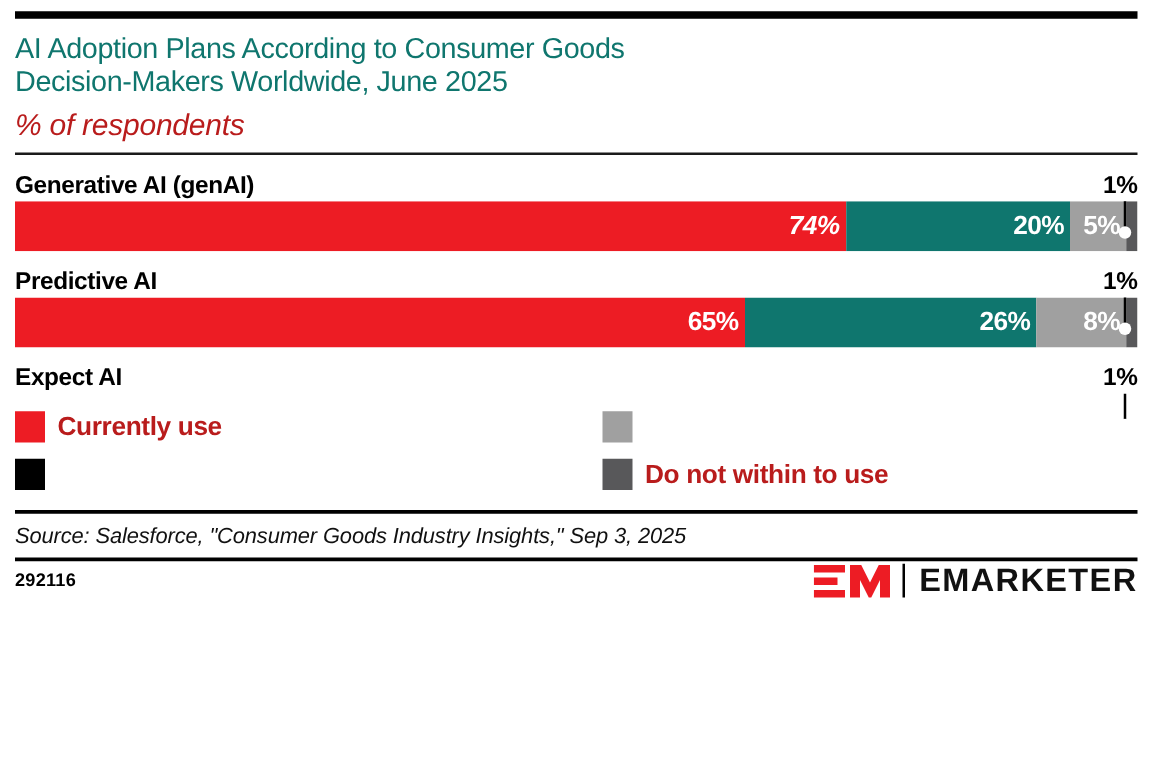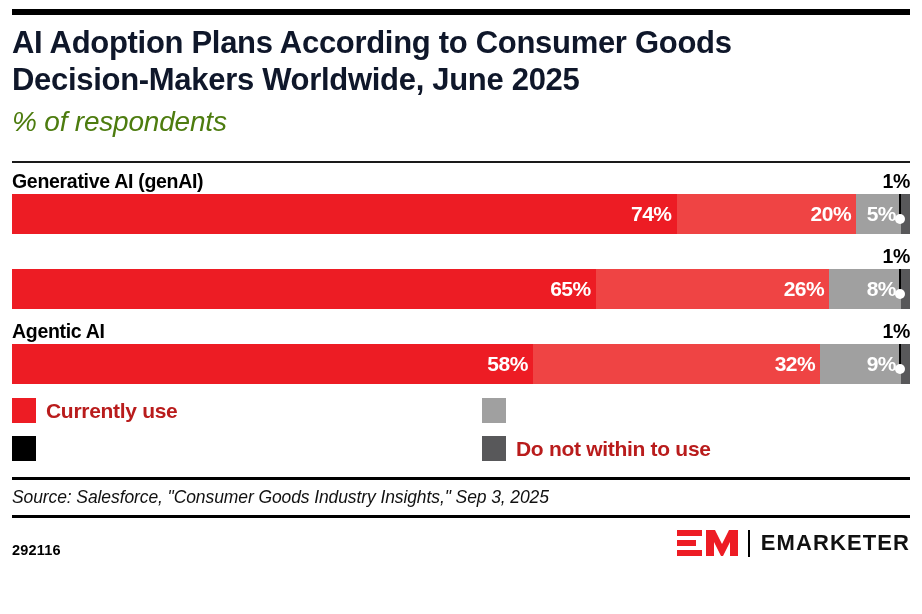--- a/index.html
+++ b/index.html
@@ -36,45 +36,46 @@
     height: 3px;
     background: #000000;
   }
   .rule-bottom {
     height: 3px;
     background: #000000;
   }
 
   
   .title {
-    color: #0f172a;
-    font-size: 31px;
-    font-weight: bold;
+    color: #0f766e;
+    font-size: 23px;
+    font-weight: normal;
     line-height: 1.18;
     letter-spacing: -0.3px;
     margin-top: 10px;
     white-space: pre-line;
   }
   .subtitle {
-    font-size: 28px;
+    font-size: 24px;
     font-style: italic;
     font-weight: normal;
-    color: #4d7c0f;
+    color: #b91c1c;
     margin-top: 8px;
-    margin-bottom: 23px;
+    margin-bottom: 7px;
     letter-spacing: -0.2px;
   }
 
   
   .chart {
     margin-top: 4px;
   }
   .bar-group {
     position: relative;
     margin-bottom: 8px;
+    margin-top: 10px;
   }
   .cat-row {
     position: relative;
     height: 27px;
   }
   .cat-label {
     position: absolute;
     left: 0;
     bottom: 1px;
     font-size: 19.5px;
@@ -125,21 +126,21 @@
     box-sizing: border-box;
     padding-right: 5px;
     color: #ffffff;
     font-size: 21px;
     font-weight: bold;
     letter-spacing: -0.5px;
     white-space: nowrap;
     overflow: hidden;
   }
   .seg.s-red    { background: #ED1C24; }
-  .seg.s-black  { background: #ef4444; }
+  .seg.s-black  { background: #0f766e; }
   .seg.s-gray   { background: #A0A0A0; }
   .seg.s-dgray  { background: #58585A; padding-right: 0; }
 
   
   .legend {
     margin-top: 14px;
     display: grid;
     grid-template-columns: 470px auto;
     row-gap: 13px;
   }
@@ -170,43 +171,42 @@
   }
   .source {
     font-size: 17.5px;
     font-style: italic;
     color: #111111;
     padding: 7px 0 7px 0;
     letter-spacing: -0.1px;
   }
   .footer {
     display: flex;
-    align-items: flex-end;
+    align-items: center;
     justify-content: space-between;
-    padding-top: 10px;
   }
   .chart-id {
     font-size: 14.5px;
     font-weight: bold;
     letter-spacing: 0.2px;
     color: #000000;
   }
   .brand {
     display: flex;
     align-items: center;
   }
   .brand-mark { display: block; }
   .brand-divider {
     width: 2px;
     height: 27px;
     background: #000000;
     margin: 0 11px 0 9px;
   }
   .brand-word {
-    font-size: 22px;
+    font-size: 26px;
     font-weight: bold;
     letter-spacing: 1.1px;
     color: #111111;
   }
 </style>
 </head>
 <body>
 
 <div class="page">
 
@@ -220,36 +220,37 @@
 
   <div class="chart" id="chart">
       <div class="bar-group">
         <div class="cat-row">
           <div class="cat-label">Generative AI (genAI)</div>
           <div class="callout">1%</div>
         </div>
         <div class="leader"></div>
         <div class="leader-dot"></div>
         <div class="bar">
-          <div class="seg s-red" style="width: 74%;">
+          <div class="seg s-red" style="width: 74%; font-style: italic;">
             <span>74%</span>
           </div>
           <div class="seg s-black" style="width: 20%;">
             <span>20%</span>
           </div>
           <div class="seg s-gray" style="width: 5%;">
             <span>5%</span>
           </div>
           <div class="seg s-dgray" style="width: 1%;">
             <span></span>
           </div>
         </div>
       </div>
       <div class="bar-group">
         <div class="cat-row">
+          <div class="cat-label">Predictive AI</div>
           <div class="callout">1%</div>
         </div>
         <div class="leader"></div>
         <div class="leader-dot"></div>
         <div class="bar">
           <div class="seg s-red" style="width: 65%;">
             <span>65%</span>
           </div>
           <div class="seg s-black" style="width: 26%; justify-content: flex-end;">
             <span>26%</span>
@@ -257,39 +258,25 @@
           <div class="seg s-gray" style="width: 8%;">
             <span>8%</span>
           </div>
           <div class="seg s-dgray" style="width: 1%;">
             <span></span>
           </div>
         </div>
       </div>
       <div class="bar-group">
         <div class="cat-row">
-          <div class="cat-label">Agentic AI</div>
+          <div class="cat-label">Expect AI</div>
           <div class="callout">1%</div>
         </div>
         <div class="leader"></div>
         <div class="leader-dot"></div>
-        <div class="bar">
-          <div class="seg s-red" style="width: 58%;">
-            <span>58%</span>
-          </div>
-          <div class="seg s-black" style="width: 32%;">
-            <span>32%</span>
-          </div>
-          <div class="seg s-gray" style="width: 9%;">
-            <span>9%</span>
-          </div>
-          <div class="seg s-dgray" style="width: 1%;">
-            <span></span>
-          </div>
-        </div>
       </div>
     </div>
 
   <div class="legend" id="legend">
       <div class="legend-item">
         <span class="swatch sw-red"></span>
         <span class="legend-label">Currently use</span>
       </div>
       <div class="legend-item">
         <span class="swatch sw-gray"></span>

